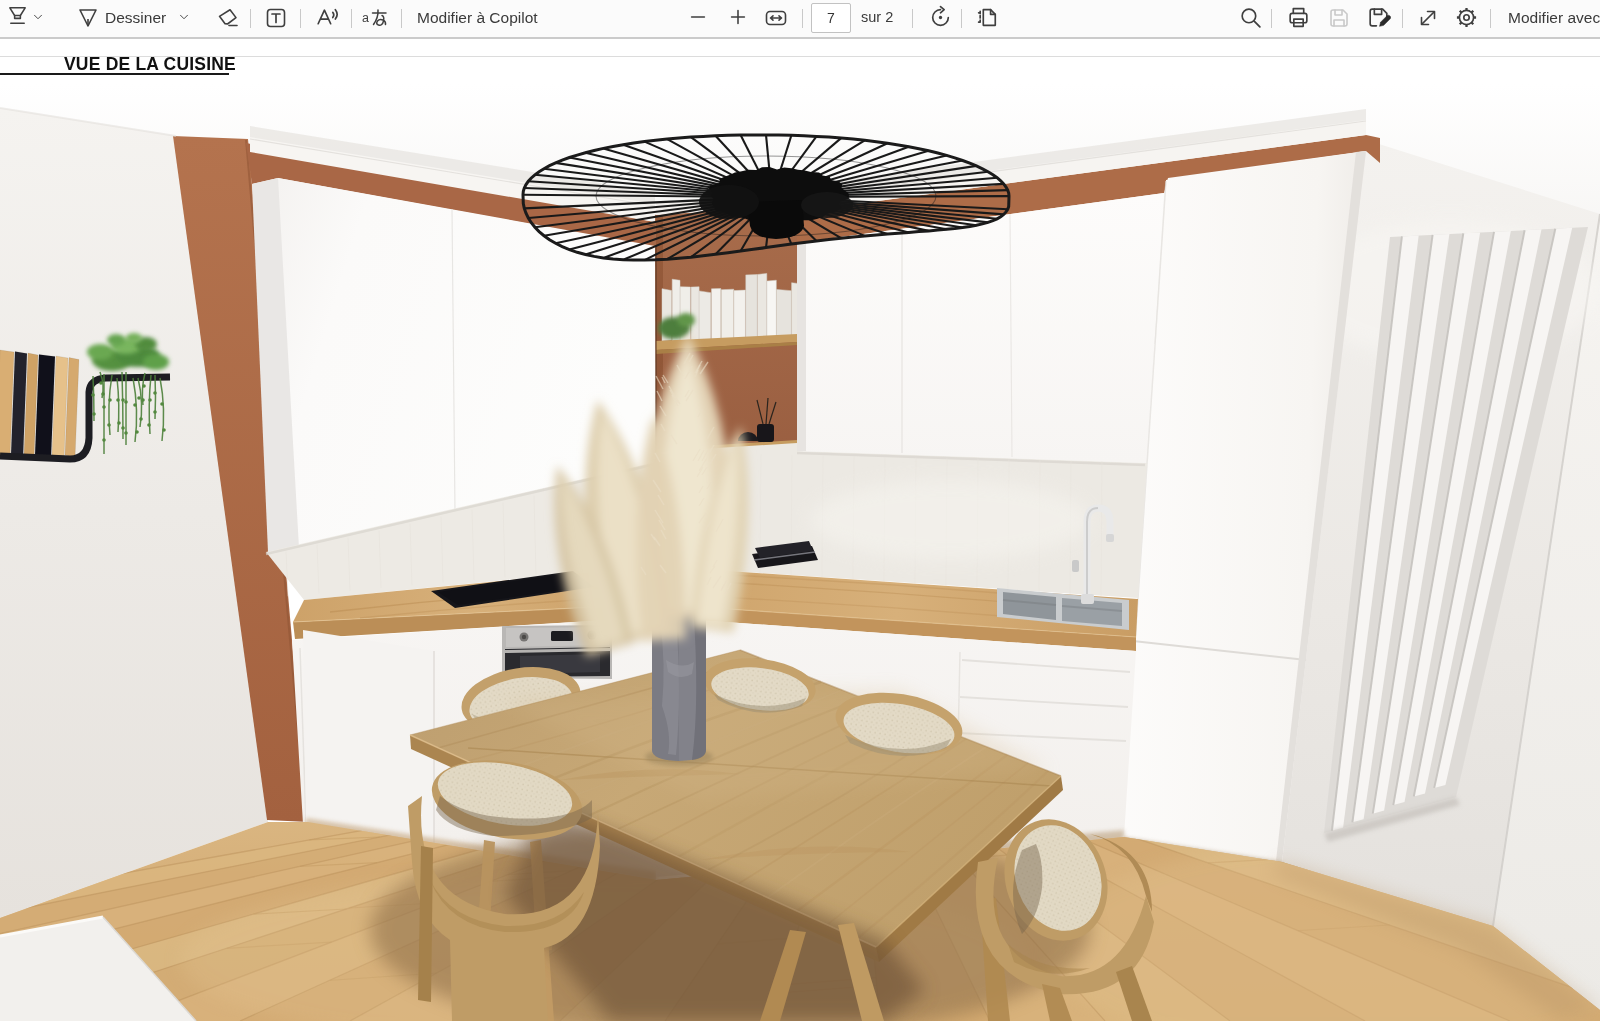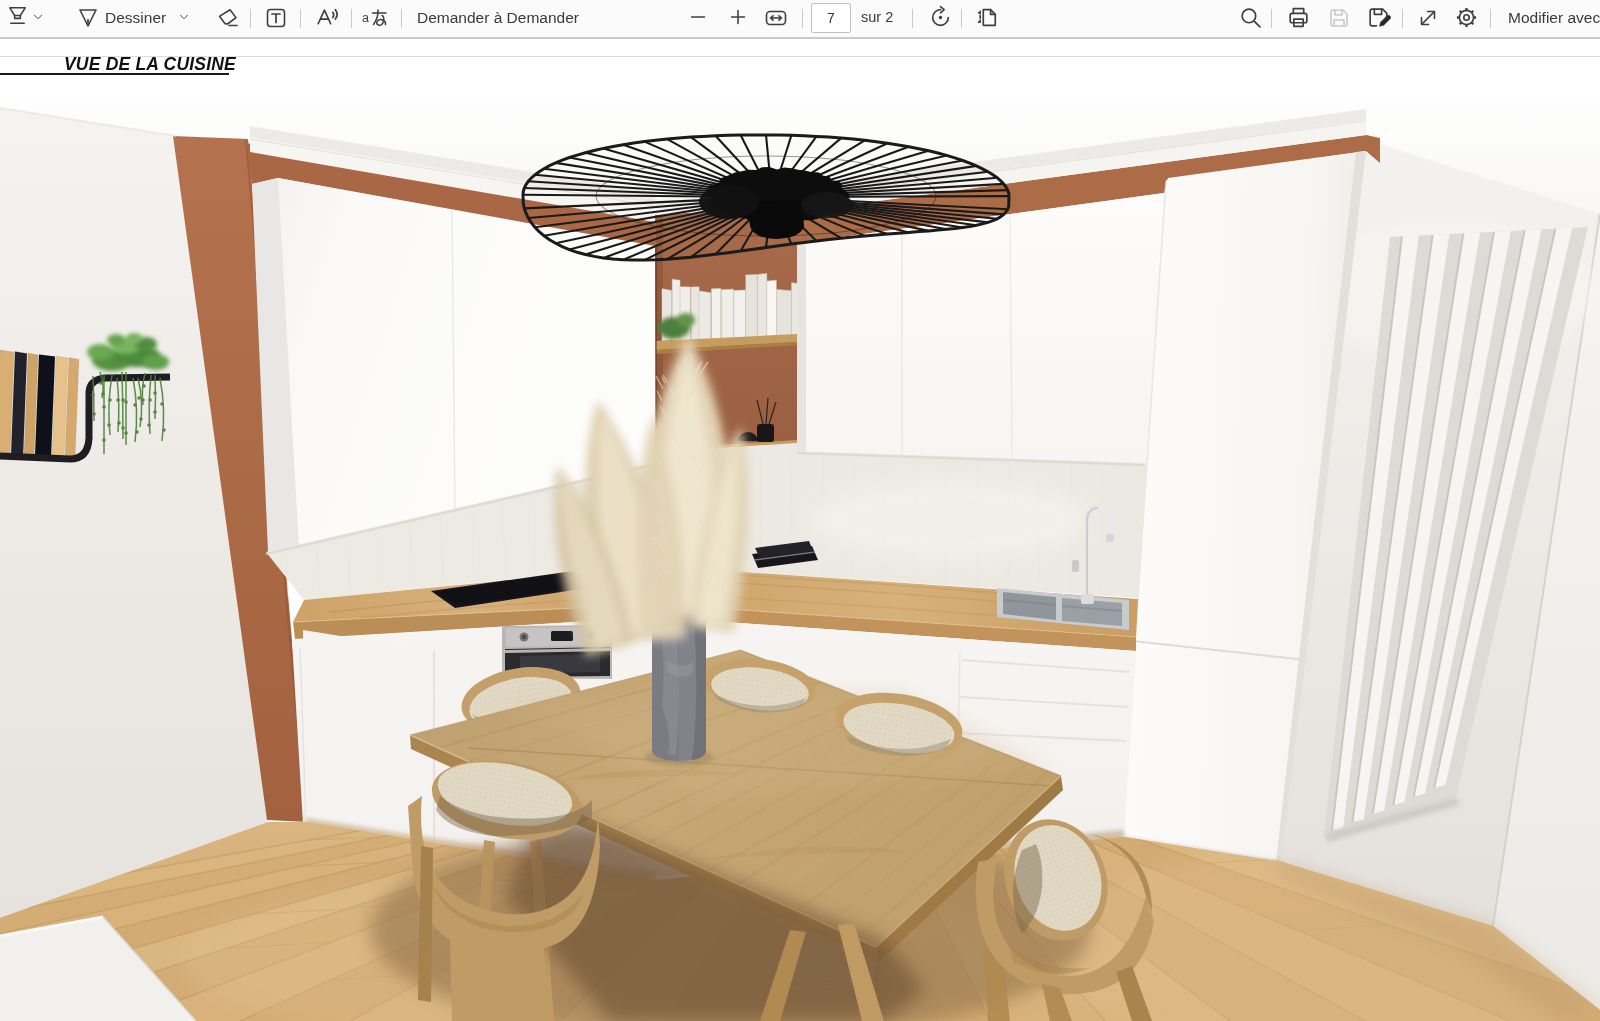--- a/index.html
+++ b/index.html
@@ -5,21 +5,21 @@
 font-family:"Liberation Sans",sans-serif;}
 #toolbar{position:absolute;left:0;top:0;width:1600px;height:37px;background:#fbfbfb;
 border-bottom:2px solid #cbcbcb;z-index:10;}
 .ti{position:absolute;}
 .sep{position:absolute;top:9px;width:1px;height:19px;background:#c9c9c9;}
 .tt{position:absolute;top:9px;font-size:15.5px;color:#3a3a3a;white-space:nowrap;}
 .pagebox{position:absolute;left:811px;top:3px;width:38px;height:28px;background:#fff;
 border:1px solid #c2c2c2;border-radius:2px;font-size:14px;color:#333;text-align:center;line-height:28px;}
 #pagetopline{position:absolute;left:0;top:56px;width:1600px;height:1px;background:#dcdcdc;z-index:5;}
 #title{position:absolute;left:64px;top:54px;font-size:17.5px;font-weight:bold;color:#111;
-letter-spacing:0.2px;z-index:6;white-space:nowrap;font-style:italic;}
+letter-spacing:0.2px;z-index:6;white-space:nowrap;}
 #titleline{position:absolute;left:0;top:73px;width:229px;height:2px;background:#1a1a1a;z-index:6;}
 #whitegap{position:absolute;left:0;top:39px;width:1600px;height:45px;background:#ffffff;z-index:4;}
 </style></head>
 <body>
 <div id="whitegap"></div>
 <div id="toolbar">
     <div class="ti" style="left:6px;top:4px"><svg width="23" height="23" viewBox="0 0 24 24">
         <path d="M4 4 H20 L15 12 H9 Z" fill="none" stroke="#3f3f3f" stroke-width="1.6" stroke-linecap="round" stroke-linejoin="round"></path>
         <path d="M9 12 v3 h6 v-3" fill="none" stroke="#3f3f3f" stroke-width="1.6" stroke-linecap="round" stroke-linejoin="round"></path>
         <path d="M5 20 H19" stroke="#3f3f3f" stroke-width="1.6" stroke-linecap="round" fill="none"></path>
@@ -53,21 +53,21 @@
 <div class="sep" style="left:351px"></div>
 <div class="ti" style="left:362px;top:5px"><svg width="27" height="26" viewBox="0 0 27 25">
         <text x="0" y="16" font-size="12.5" font-family="Liberation Sans" fill="#3f3f3f">a</text>
         <g fill="none" stroke="#3f3f3f" stroke-width="1.5" stroke-linecap="round">
           <path d="M10.5 7.5 H24"></path>
           <path d="M16 4.5 Q16.5 12 11.5 19"></path>
           <path d="M20 10 Q22.5 11 21.5 15.5 Q20.3 20.5 16.5 19.5 Q13.5 18.5 15.5 15.5 Q17.5 13 21 14.5 Q24 16 23.5 19"></path>
         </g>
       </svg></div>
 <div class="sep" style="left:401px"></div>
-<div class="tt" style="left:417px">Demander à Demander</div>
+<div class="tt" style="left:417px">Modifier à Copilot</div>
 <div class="ti" style="left:687px;top:6px"><svg width="22" height="22" viewBox="0 0 24 24">
         <path d="M5 12 H19" stroke="#3f3f3f" stroke-width="1.7" stroke-linecap="round"></path>
       </svg></div>
 <div class="ti" style="left:727px;top:6px"><svg width="22" height="22" viewBox="0 0 24 24">
         <path d="M5 12 H19 M12 5 V19" stroke="#3f3f3f" stroke-width="1.7" stroke-linecap="round"></path>
       </svg></div>
 <div class="ti" style="left:764px;top:6px"><svg width="24" height="24" viewBox="0 0 24 24">
         <rect x="2.5" y="5.5" width="19" height="13" rx="3.5" fill="none" stroke="#3f3f3f" stroke-width="1.6" stroke-linecap="round" stroke-linejoin="round"></rect>
         <path d="M6.5 12 H17.5 M6.5 12 l2.5 -2.2 M6.5 12 l2.5 2.2 M17.5 12 l-2.5 -2.2 M17.5 12 l-2.5 2.2" fill="none" stroke="#3f3f3f" stroke-width="1.6" stroke-linecap="round" stroke-linejoin="round"></path>
       </svg></div>

